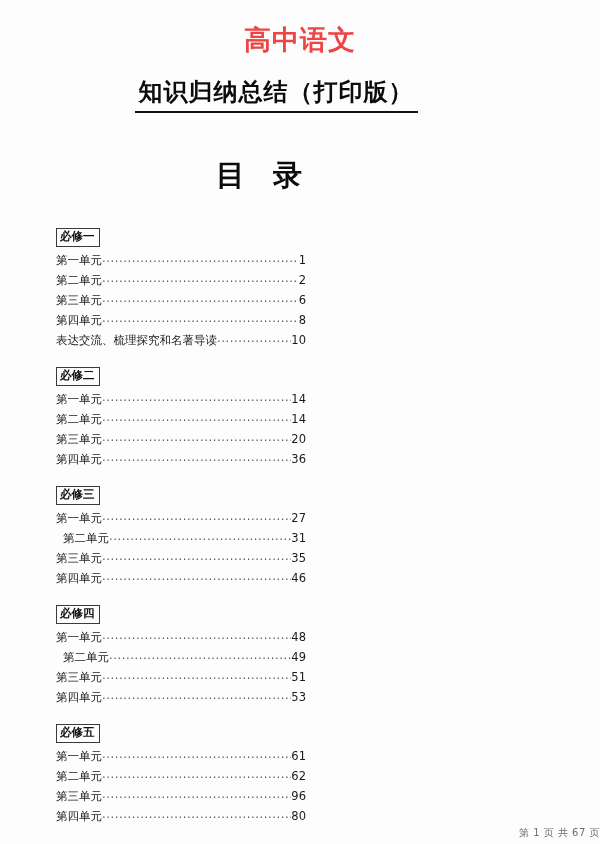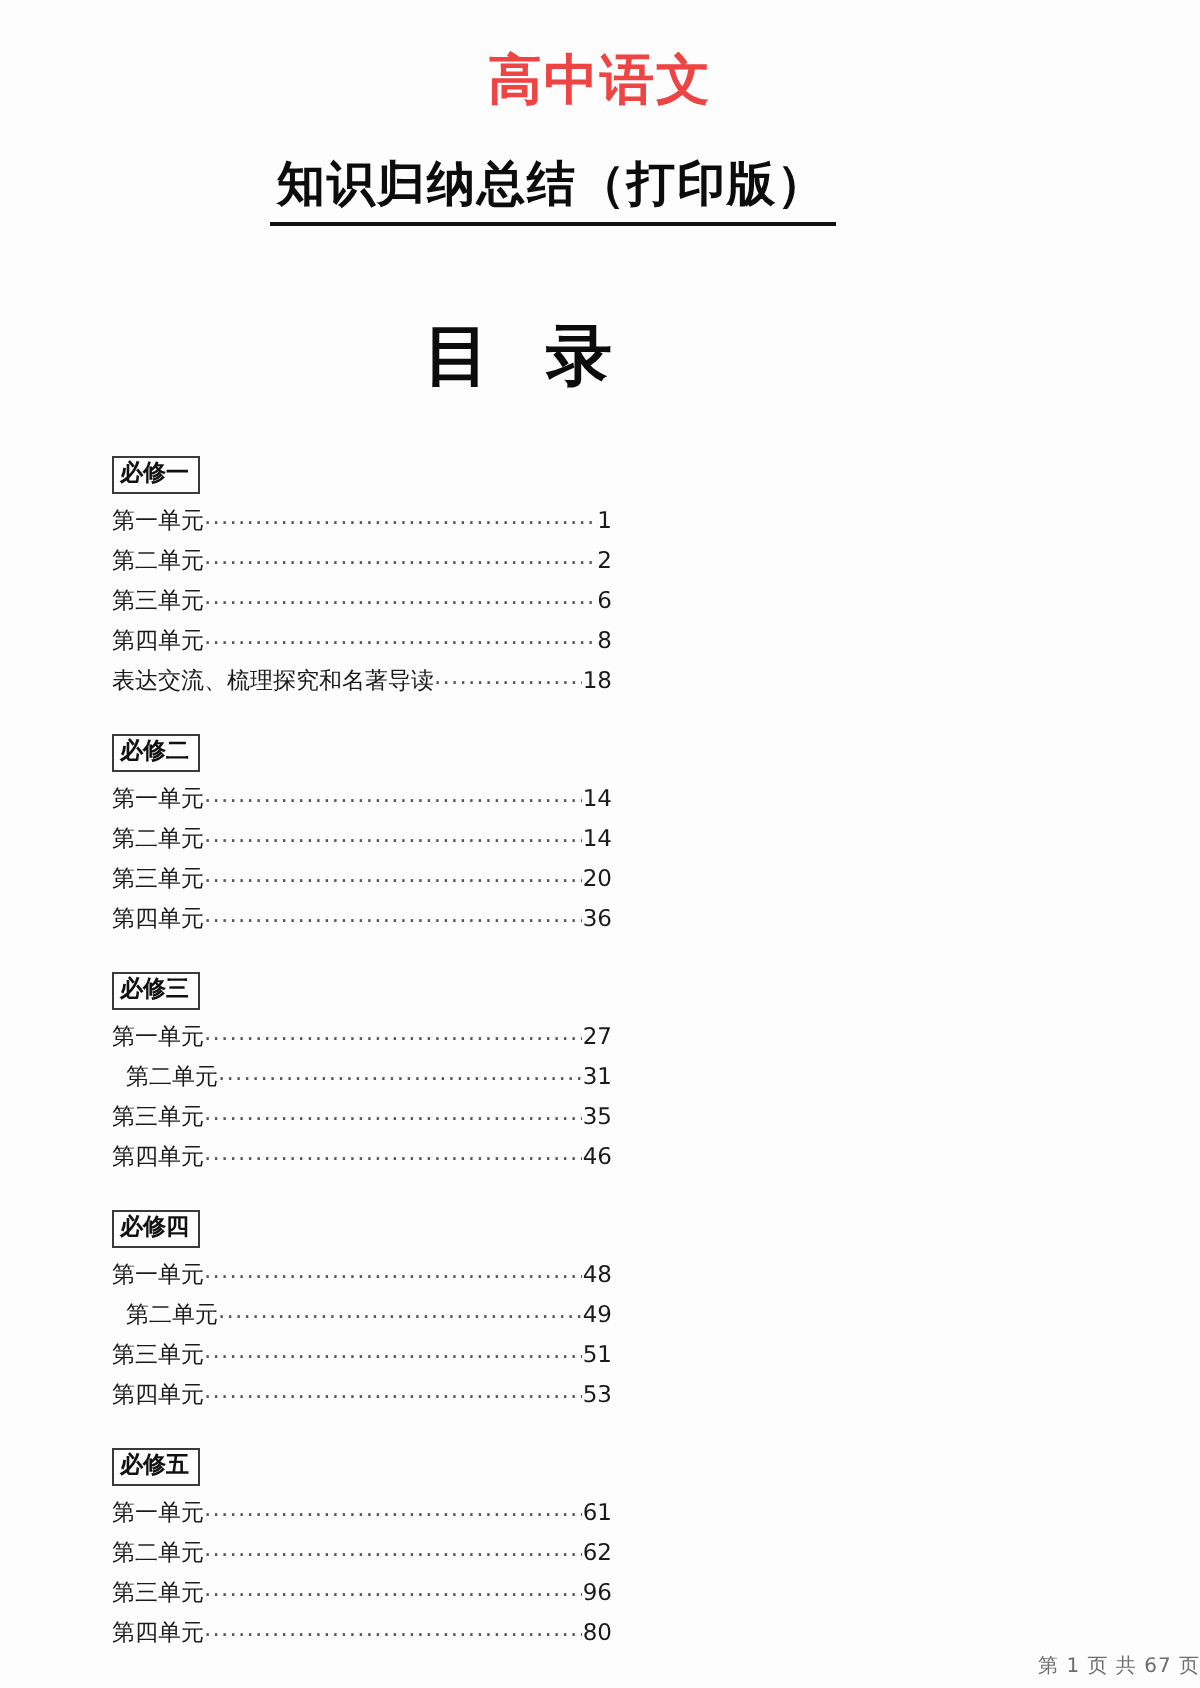--- a/index.html
+++ b/index.html
@@ -52,21 +52,21 @@
     border-bottom: 2px solid #111;
     padding: 0 4px 3px 4px;
   }
 
   .toc-title {
     position: absolute;
     left: 0;
     top: 156px;
     width: 520px;
     text-align: center;
-    font-size: 33px;
+    font-size: 29px;
     font-weight: bold;
     letter-spacing: 2px;
     color: #0c0c0c;
   }
   .toc-title .gap {
     display: inline-block;
     width: 26px;
   }
 
   
@@ -172,21 +172,21 @@
           <span class="label">第三单元</span>
           <span class="leader"></span>
           <span class="pageno">6</span>
         </div><div class="entry">
           <span class="label">第四单元</span>
           <span class="leader"></span>
           <span class="pageno">8</span>
         </div><div class="entry">
           <span class="label">表达交流、梳理探究和名著导读</span>
           <span class="leader"></span>
-          <span class="pageno">18</span>
+          <span class="pageno">10</span>
         </div></div>
       <div class="section"><div class="section-head">必修二</div><div class="entry">
           <span class="label">第一单元</span>
           <span class="leader"></span>
           <span class="pageno">14</span>
         </div><div class="entry">
           <span class="label">第二单元</span>
           <span class="leader"></span>
           <span class="pageno">14</span>
         </div><div class="entry">

